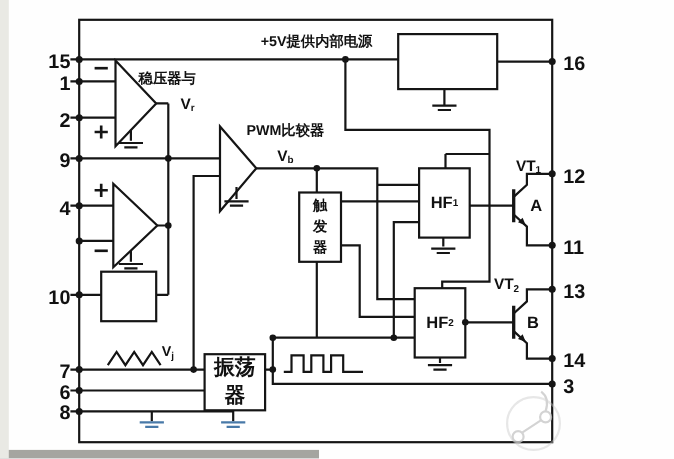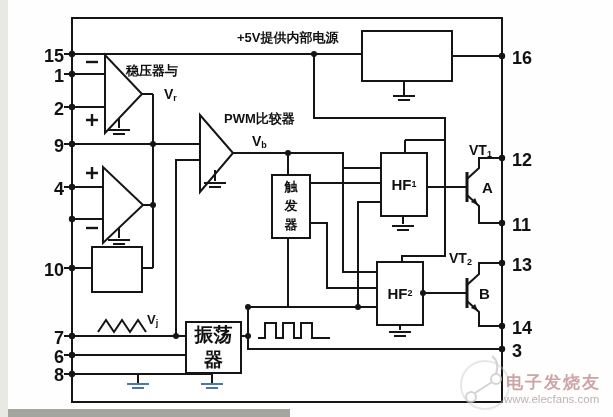--- a/index.html
+++ b/index.html
@@ -150,19 +150,17 @@
   <span class="pin pl" style="left:38px;top:347px;">6</span>
   <span class="pin pl" style="left:38px;top:365px;">8</span>
 
   <span class="pin" style="left:512px;top:48px;">16</span>
   <span class="pin" style="left:512px;top:150px;">12</span>
   <span class="pin" style="left:512px;top:215px;">11</span>
   <span class="pin" style="left:512px;top:255px;">13</span>
   <span class="pin" style="left:512px;top:318px;">14</span>
   <span class="pin" style="left:512px;top:341px;">3</span>
 
-  <div class="wm1" style="left:506px;top:371px;font-size:17px;">电子发烧友</div>
-  <div class="wm2" style="left:504px;top:393px;font-size:11.5px;">www.elecfans.com</div>
 
   <div class="edge" style="left:0;top:409px;width:290px;height:8px;opacity:.8;"></div>
   <div class="edge" style="left:0;top:0;width:8px;height:417px;background:#e9e9e4;"></div>
 
 </div>
 
 </body></html>

